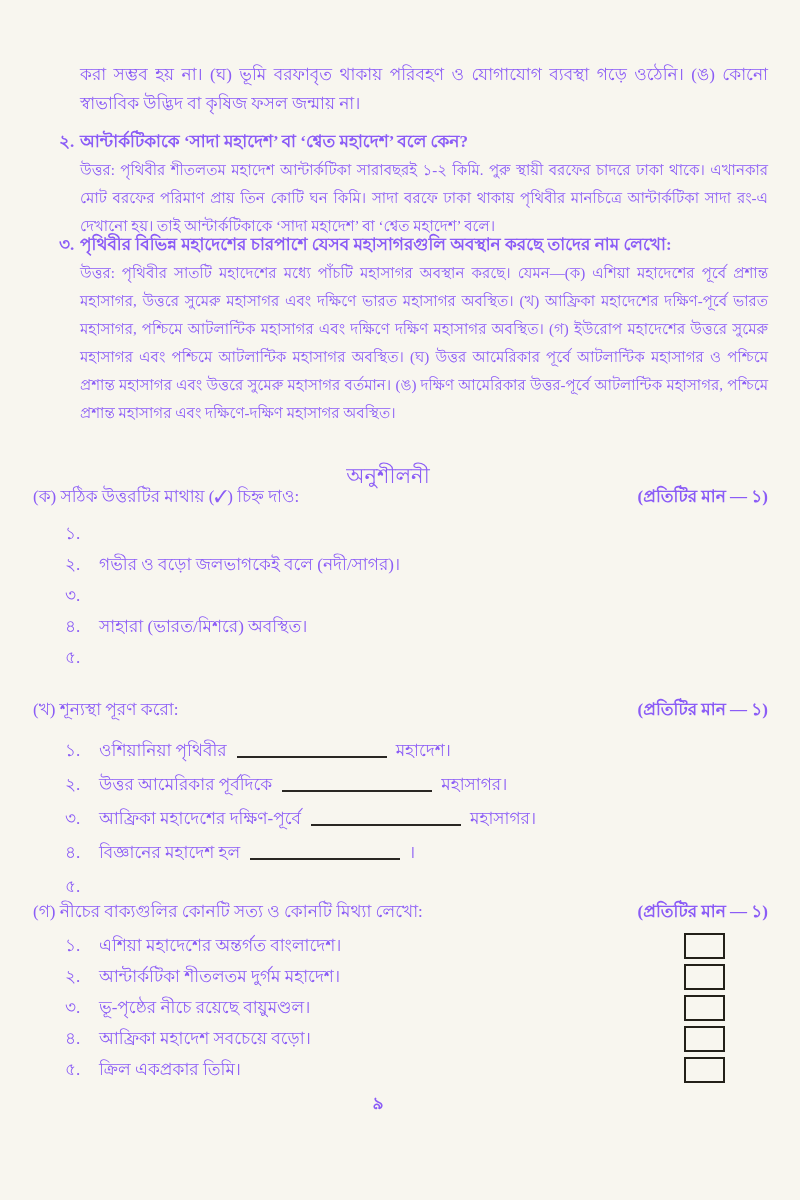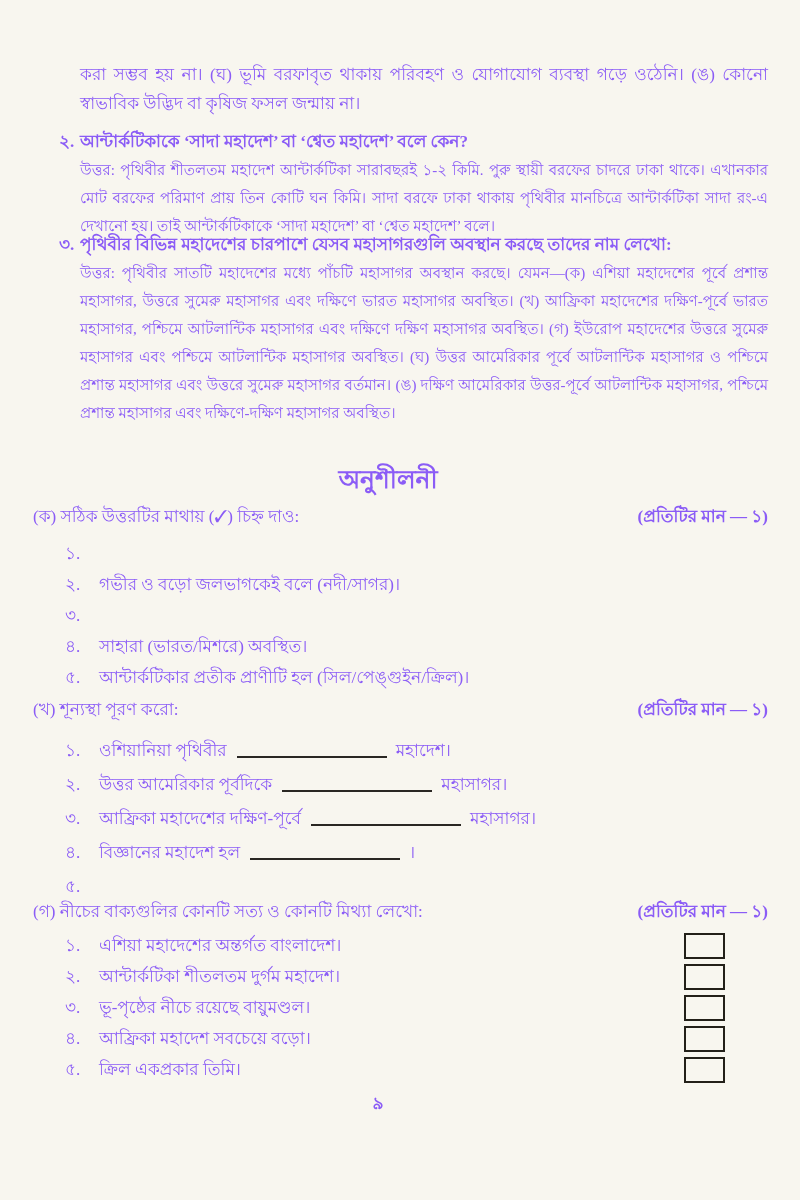--- a/index.html
+++ b/index.html
@@ -34,24 +34,24 @@
     font-size:15px;line-height:28px;
     text-align:justify;
   }
   
   .ex-heading{
     position:absolute;top:460px;left:0;width:100%;
     text-align:center;
   }
   .ex-heading span{
     display:inline-block;transform:translateX(-12px);
-    font-size:25px;font-weight:bold;
+    font-size:21px;font-weight:normal;
   }
   .section{position:absolute;left:33px;width:735px;}
-  .sec-k{top:504px;}
+  .sec-k{top:484px;}
   .sec-kh{top:697px;}
   .sec-g{top:899px;}
   .sec-header{
     display:flex;justify-content:space-between;align-items:baseline;
     font-size:17px;line-height:26px;
   }
   .sec-title{white-space:nowrap;}
   .marks{font-weight:bold;white-space:nowrap;}
   .items{margin-top:8px;padding-left:32px;}
   .sec-kh .items{margin-top:11px;}
@@ -123,21 +123,20 @@
       </div>
       <div class="item">
         <span class="inum">৩.</span>
       </div>
       <div class="item">
         <span class="inum">৪.</span>
         <span class="itxt">সাহারা (ভারত/মিশরে) অবস্থিত।</span>
       </div>
       <div class="item">
         <span class="inum">৫.</span>
-        <span class="itxt">আন্টার্কটিকার প্রতীক প্রাণীটি হল (সিল/পেঙ্গুইন/ক্রিল)।</span>
       </div>
     </div>
   </div>
 
   <div class="section sec-kh">
     <div class="sec-header">
       <span class="sec-title">
         <span>(খ)</span>
         <span>শূন্যস্থা পূরণ করো:</span>
       </span>

